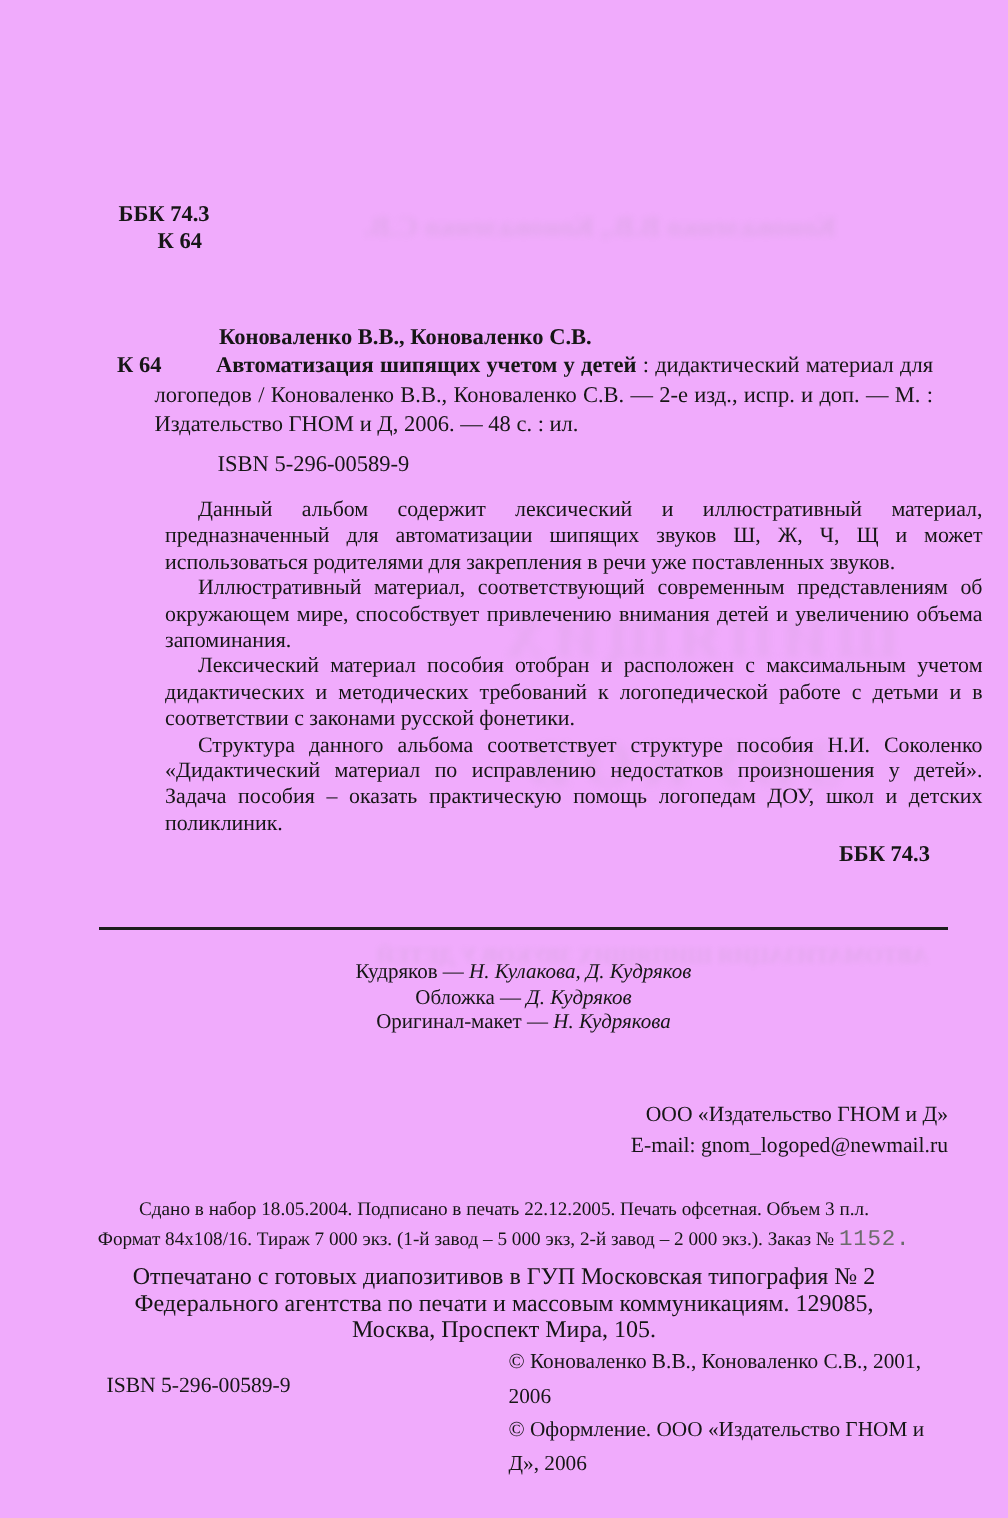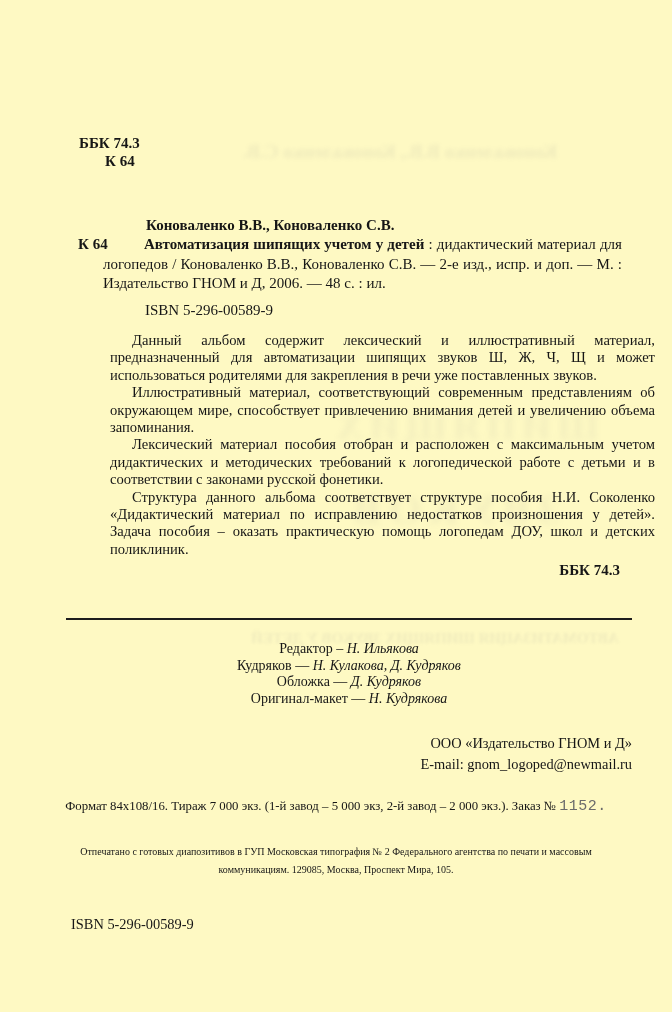--- a/index.html
+++ b/index.html
@@ -1,18 +1,18 @@
 <!DOCTYPE html>
 <html lang="ru"><head>
 <meta charset="utf-8">
 <style>
   html,body{margin:0;padding:0;background:#ffffff;}
   .page{
     position:relative;width:672px;height:1012px;overflow:hidden;
-    background:#fef9c3;color:#161616;
+    background:#f0abfc;color:#161616;
     font-family:"Liberation Serif","DejaVu Serif",serif;
   }
   .abs{position:absolute;}
   
   .bbk-top{left:79px;top:134px;font-size:15px;line-height:18px;font-weight:bold;}
   .bbk-top .code2{margin-left:26px;}
   
   .card{left:103px;top:216px;width:519px;font-size:15px;line-height:19.4px;}
   .card-authors{margin-left:43px;font-weight:bold;font-family:Liberation Serif, serif;}
   .card-desc{text-align:justify;text-indent:41px;position:relative;}
@@ -25,21 +25,21 @@
   
   .rule{left:66px;top:618px;width:566px;height:2px;background:#1d1d1d;}
   
   .credits{left:66px;top:641px;width:566px;text-align:center;font-size:14px;line-height:16.6px;}
   .credits .name{font-style:italic;}
   
   .publisher{left:66px;top:733px;width:566px;text-align:right;font-size:14.4px;line-height:21.4px;}
   
   .printinfo{left:36px;top:797px;width:600px;text-align:center;font-size:12.8px;line-height:19.8px;}
   .order-num{font-family:"Liberation Mono","DejaVu Sans Mono",monospace;font-size:15px;color:#6b6b6b;letter-spacing:.5px;}
-  .printedat{left:70px;top:843px;width:532px;text-align:center;font-size:10px;line-height:17.6px;}
+  .printedat{left:70px;top:843px;width:532px;text-align:center;font-size:16px;line-height:17.6px;}
   
   .isbn-bottom{left:71px;top:916px;font-size:14.4px;}
   .copyright{left:339px;top:897px;width:300px;font-size:14.2px;line-height:22.6px;}
   
   .ghost{color:#8d8d8d;transform:scaleX(-1);filter:blur(2px);opacity:.13;font-weight:bold;white-space:nowrap;pointer-events:none;}
   .ghost-top{left:180px;top:141px;width:440px;text-align:center;font-size:19px;}
   .ghost-big1{left:330px;top:404px;font-size:38px;opacity:.09;filter:blur(3px);letter-spacing:6px;}
   .ghost-big2{left:345px;top:486px;font-size:42px;opacity:.09;filter:blur(3px);letter-spacing:8px;}
   .ghost-credits{left:240px;top:630px;width:390px;text-align:center;font-size:15px;opacity:.12;filter:blur(1.8px);}
 </style>
@@ -72,32 +72,36 @@
     <p>Иллюстративный материал, соответствующий современным представлениям об окружающем мире, способствует привлечению внимания детей и увеличению объема запоминания.</p>
     <p>Лексический материал пособия отобран и расположен с максимальным учетом дидактических и методических требований к логопедической работе с детьми и в соответствии с законами русской фонетики.</p>
     <p>Структура данного альбома соответствует структуре пособия Н.И. Соколенко «Дидактический материал по исправлению недостатков произношения у детей». Задача пособия – оказать практическую помощь логопедам ДОУ, школ и детских поликлиник.</p>
   </div>
 
   <div class="abs bbk-bottom">ББК 74.3</div>
 
   <div class="abs rule"></div>
 
   <div class="abs credits">
-    <div><span>Редактор</span> <span>–</span> <span class="name">Н. Ильякова</span></div>
     <div><span>Кудряков</span> <span>—</span> <span class="name">Н. Кулакова, Д. Кудряков</span></div>
     <div><span>Обложка</span> <span>—</span> <span class="name">Д. Кудряков</span></div>
     <div><span>Оригинал-макет</span> <span>—</span> <span class="name">Н. Кудрякова</span></div>
   </div>
 
   <div class="abs publisher">
     <div>ООО «Издательство ГНОМ и Д»</div>
     <div>E-mail: gnom_logoped@newmail.ru</div>
   </div>
 
   <div class="abs printinfo">
+    <div>Сдано в набор 18.05.2004. Подписано в печать 22.12.2005. Печать офсетная. Объем 3 п.л.</div>
     <div><span>Формат 84x108/16. Тираж 7 000 экз. (1-й завод – 5 000 экз, 2-й завод – 2 000 экз.). Заказ №</span> <span class="order-num">1152.</span></div>
   </div>
 
   <div class="abs printedat">Отпечатано с готовых диапозитивов в ГУП Московская типография № 2 Федерального агентства по печати и массовым коммуникациям. 129085, Москва, Проспект Мира, 105.</div>
 
   <div class="abs isbn-bottom">ISBN 5-296-00589-9</div>
+  <div class="abs copyright">
+    <div>© Коноваленко В.В., Коноваленко С.В., 2001, 2006</div>
+    <div>© Оформление. ООО «Издательство ГНОМ и Д», 2006</div>
+  </div>
 
 </div>
 
 </body></html>

